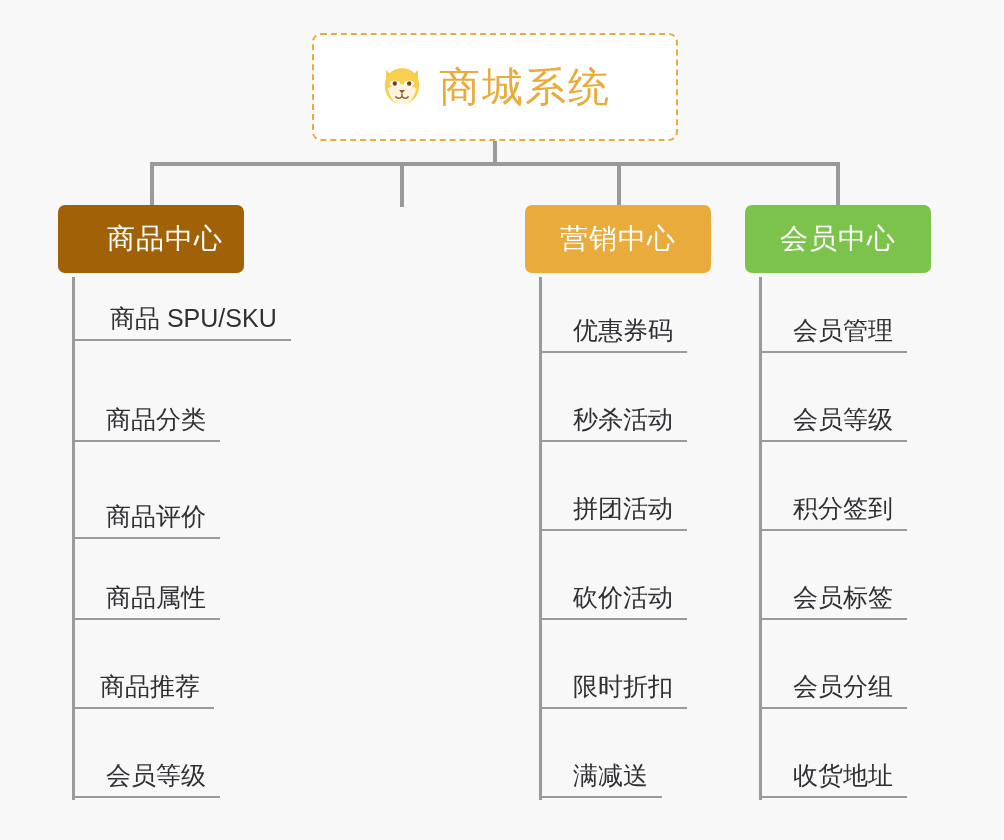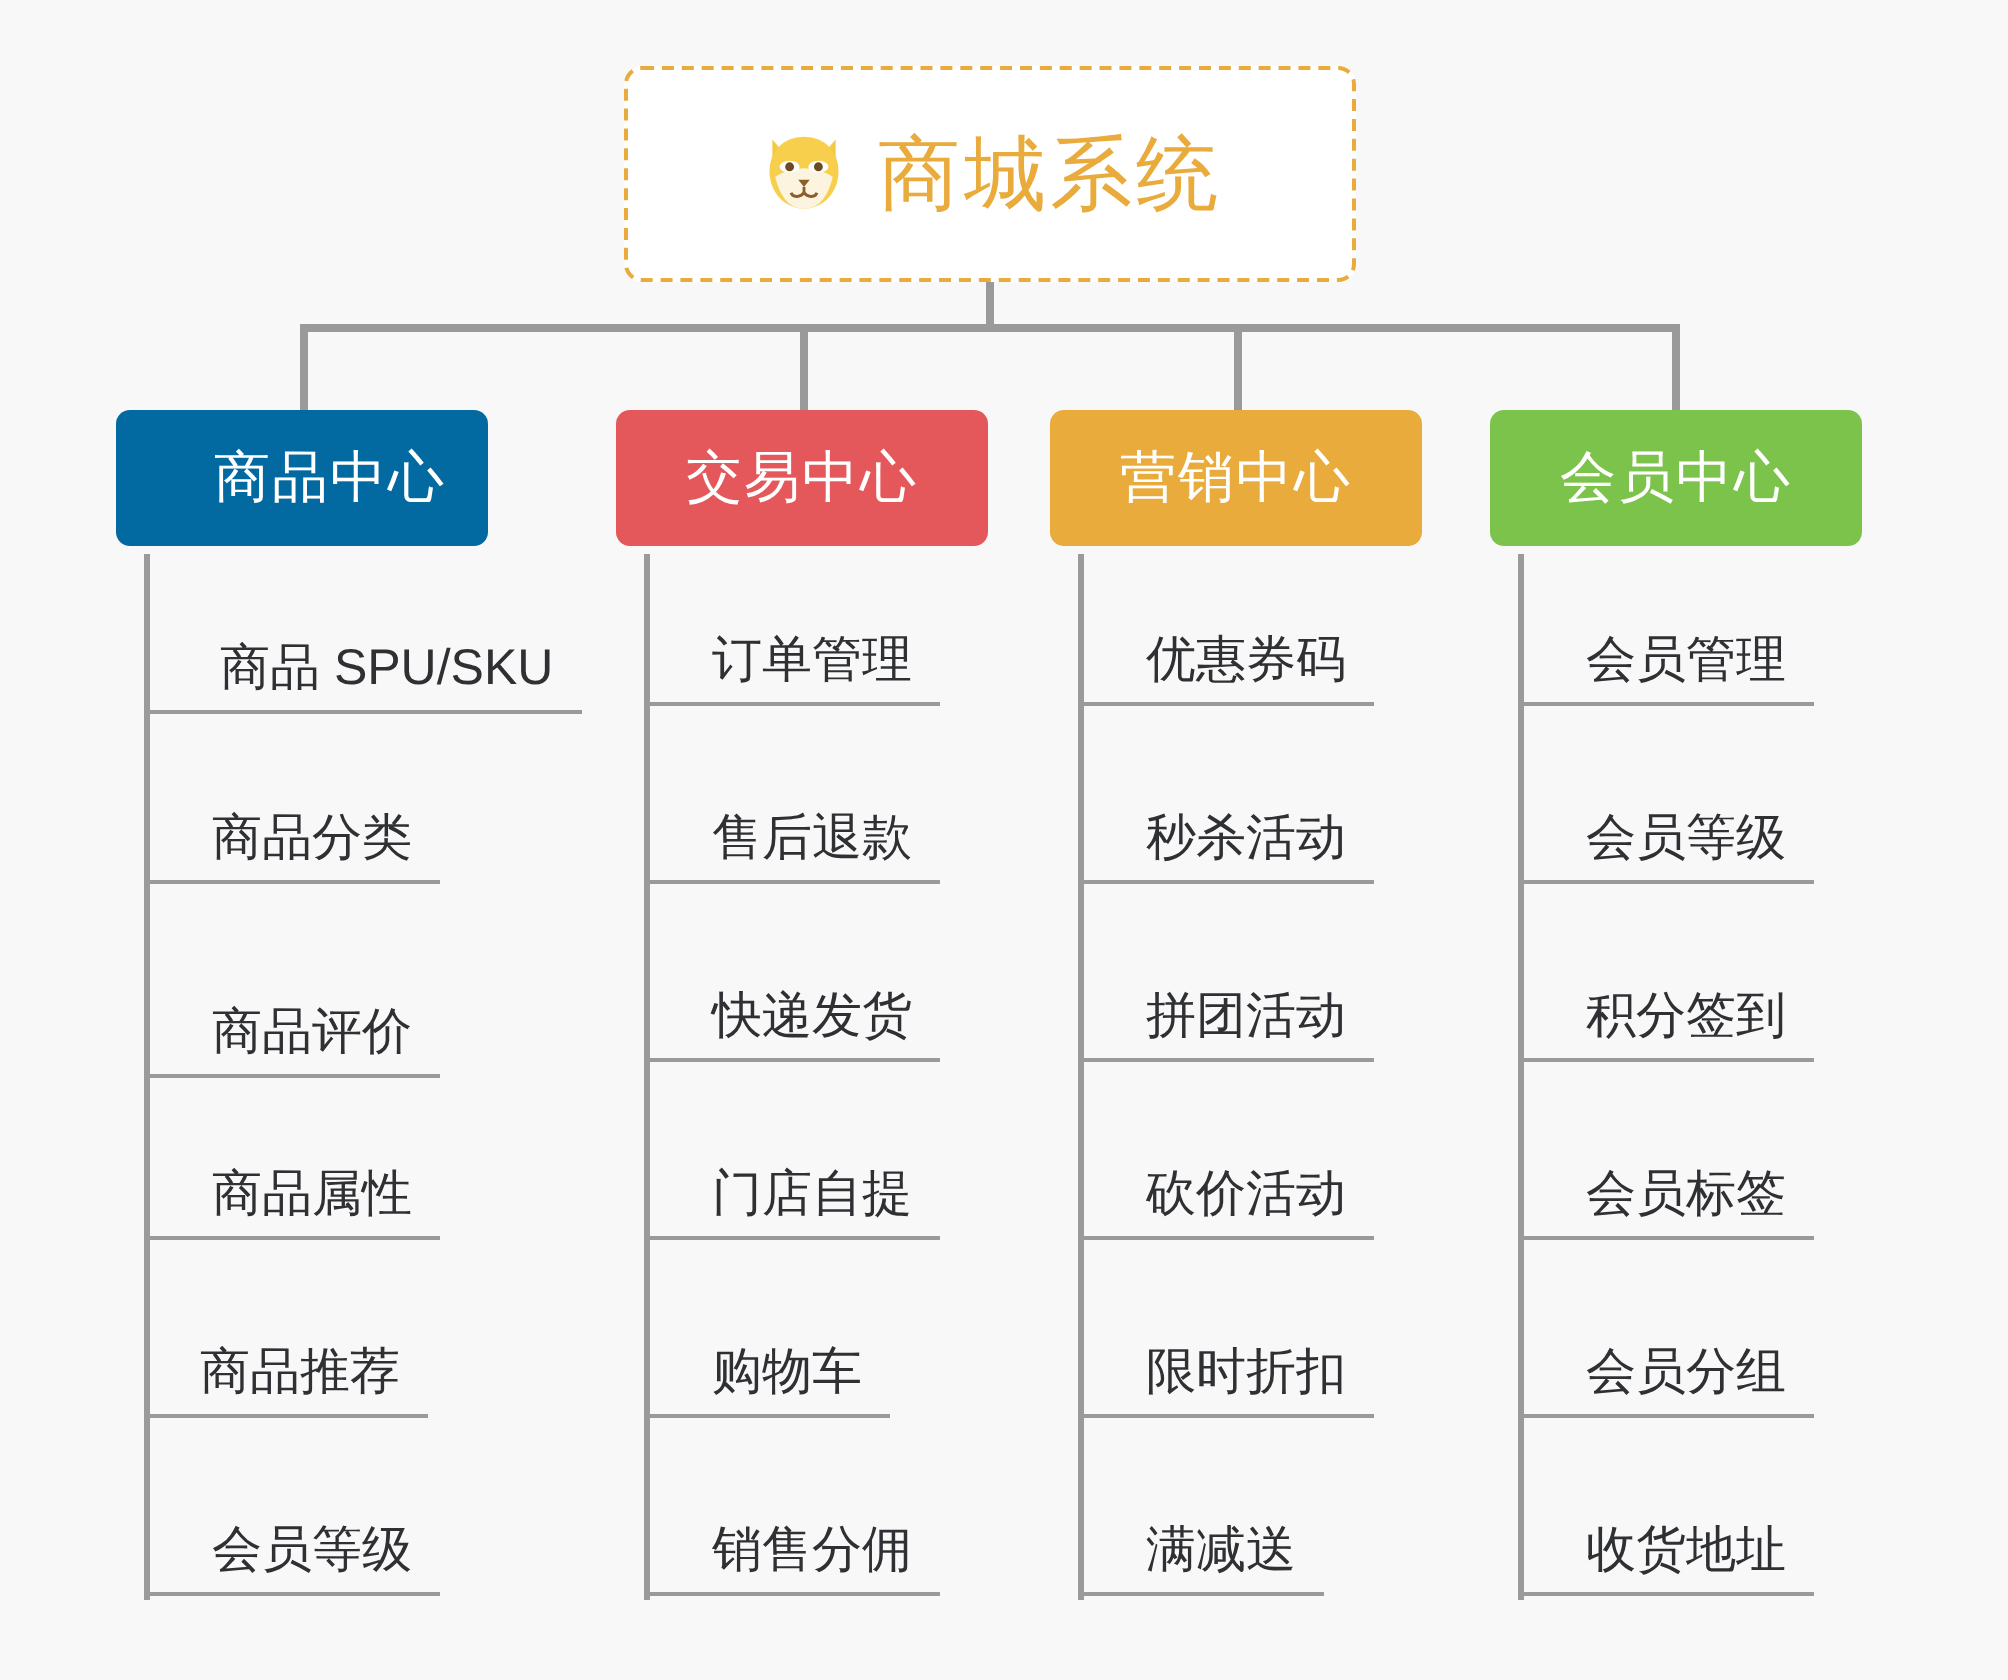--- a/index.html
+++ b/index.html
@@ -142,48 +142,34 @@
   </div>
 
   <div class="conn-stem"></div>
   <div class="conn-bar"></div>
   <div class="conn-drop" style="left:150px"></div>
   <div class="conn-drop" style="left:400px"></div>
   <div class="conn-drop" style="left:617px"></div>
   <div class="conn-drop" style="left:836px"></div>
 
   <div class="branch" style="left:58px">
-    <div class="branch-header" style="background: #0369a1; padding-left: 28px;">
+    <div class="branch-header" style="background: #a16207; padding-left: 28px;">
       <span>商品中心</span>
     </div>
     <div class="branch-trunk" style="height: 523px;"></div>
     <div class="leaf-list">
-        <div class="leaf" style="top: 44px; padding-left: 38px;">商品 SPU/SKU</div>
+        <div class="leaf" style="top: 28px; padding-left: 38px;">商品 SPU/SKU</div>
         <div class="leaf" style="top: 129px;">商品分类</div>
         <div class="leaf" style="top: 226px; text-align: center;">商品评价</div>
         <div class="leaf" style="top: 307px;">商品属性</div>
         <div class="leaf" style="top: 396px; padding-left: 28px;">商品推荐</div>
         <div class="leaf" style="top: 485px;">会员等级</div>
       </div>
   </div>
 
-  <div class="branch" style="left:308px">
-    <div class="branch-header" style="background: rgb(228, 87, 90);">
-      <span>交易中心</span>
-    </div>
-    <div class="branch-trunk" style="height: 523px;"></div>
-    <div class="leaf-list">
-        <div class="leaf" style="top: 40px;">订单管理</div>
-        <div class="leaf" style="top: 129px;">售后退款</div>
-        <div class="leaf" style="top: 218px;">快递发货</div>
-        <div class="leaf" style="top: 307px;">门店自提</div>
-        <div class="leaf" style="top: 396px;">购物车</div>
-        <div class="leaf" style="top: 485px;">销售分佣</div>
-      </div>
-  </div>
 
   <div class="branch" style="left:745px">
     <div class="branch-header" style="background: rgb(124, 195, 76);">
       <span>会员中心</span>
     </div>
     <div class="branch-trunk" style="height: 523px;"></div>
     <div class="leaf-list">
         <div class="leaf" style="top: 40px;">会员管理</div>
         <div class="leaf" style="top: 129px;">会员等级</div>
         <div class="leaf" style="top: 218px;">积分签到</div>

